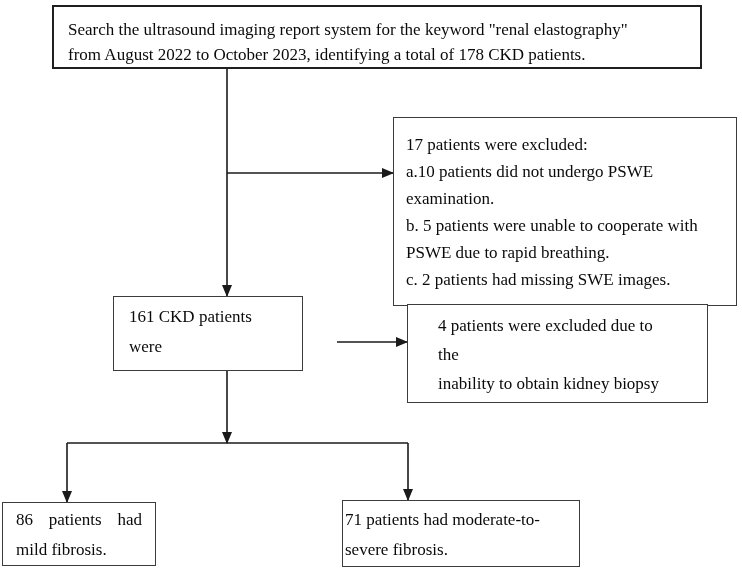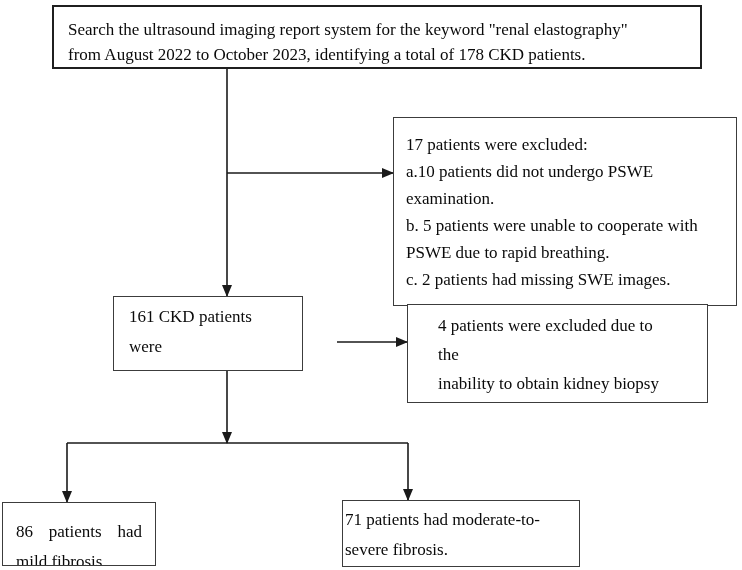--- a/index.html
+++ b/index.html
@@ -27,21 +27,21 @@
     border:1.5px solid var(--border-color);
     font-size:17px;
     white-space:pre-line;
     overflow:hidden;
   }
   .b-search{left:52px;top:5px;width:650px;height:64px;
     border-width:2px;border-color:#1f1f1f;line-height:25px;padding:10px 14px;}
   .b-excl17{left:393px;top:89px;width:344px;height:189px;line-height:27px;padding:13px 12px;margin-top:28px;}
   .b-incl{left:113px;top:296px;width:190px;height:75px;line-height:30px;padding:5px 15px;}
   .b-excl4{left:407px;top:304px;width:301px;height:99px;line-height:29px;padding:6px 30px;}
-  .b-mild{left:2px;top:502px;width:154px;height:64px;line-height:30px;padding:14px 13px;
+  .b-mild{left:2px;top:502px;width:154px;height:64px;line-height:30px;padding:2px 13px;
     white-space:normal;text-align:justify;}
   .b-modsev{left:342px;top:500px;width:238px;height:67px;line-height:30px;padding:4px 2px;}
 </style>
 </head>
 <body>
 
 <div class="canvas">
 
   <svg class="connectors" viewBox="0 0 742 570" xmlns="http://www.w3.org/2000/svg">
     <defs>

